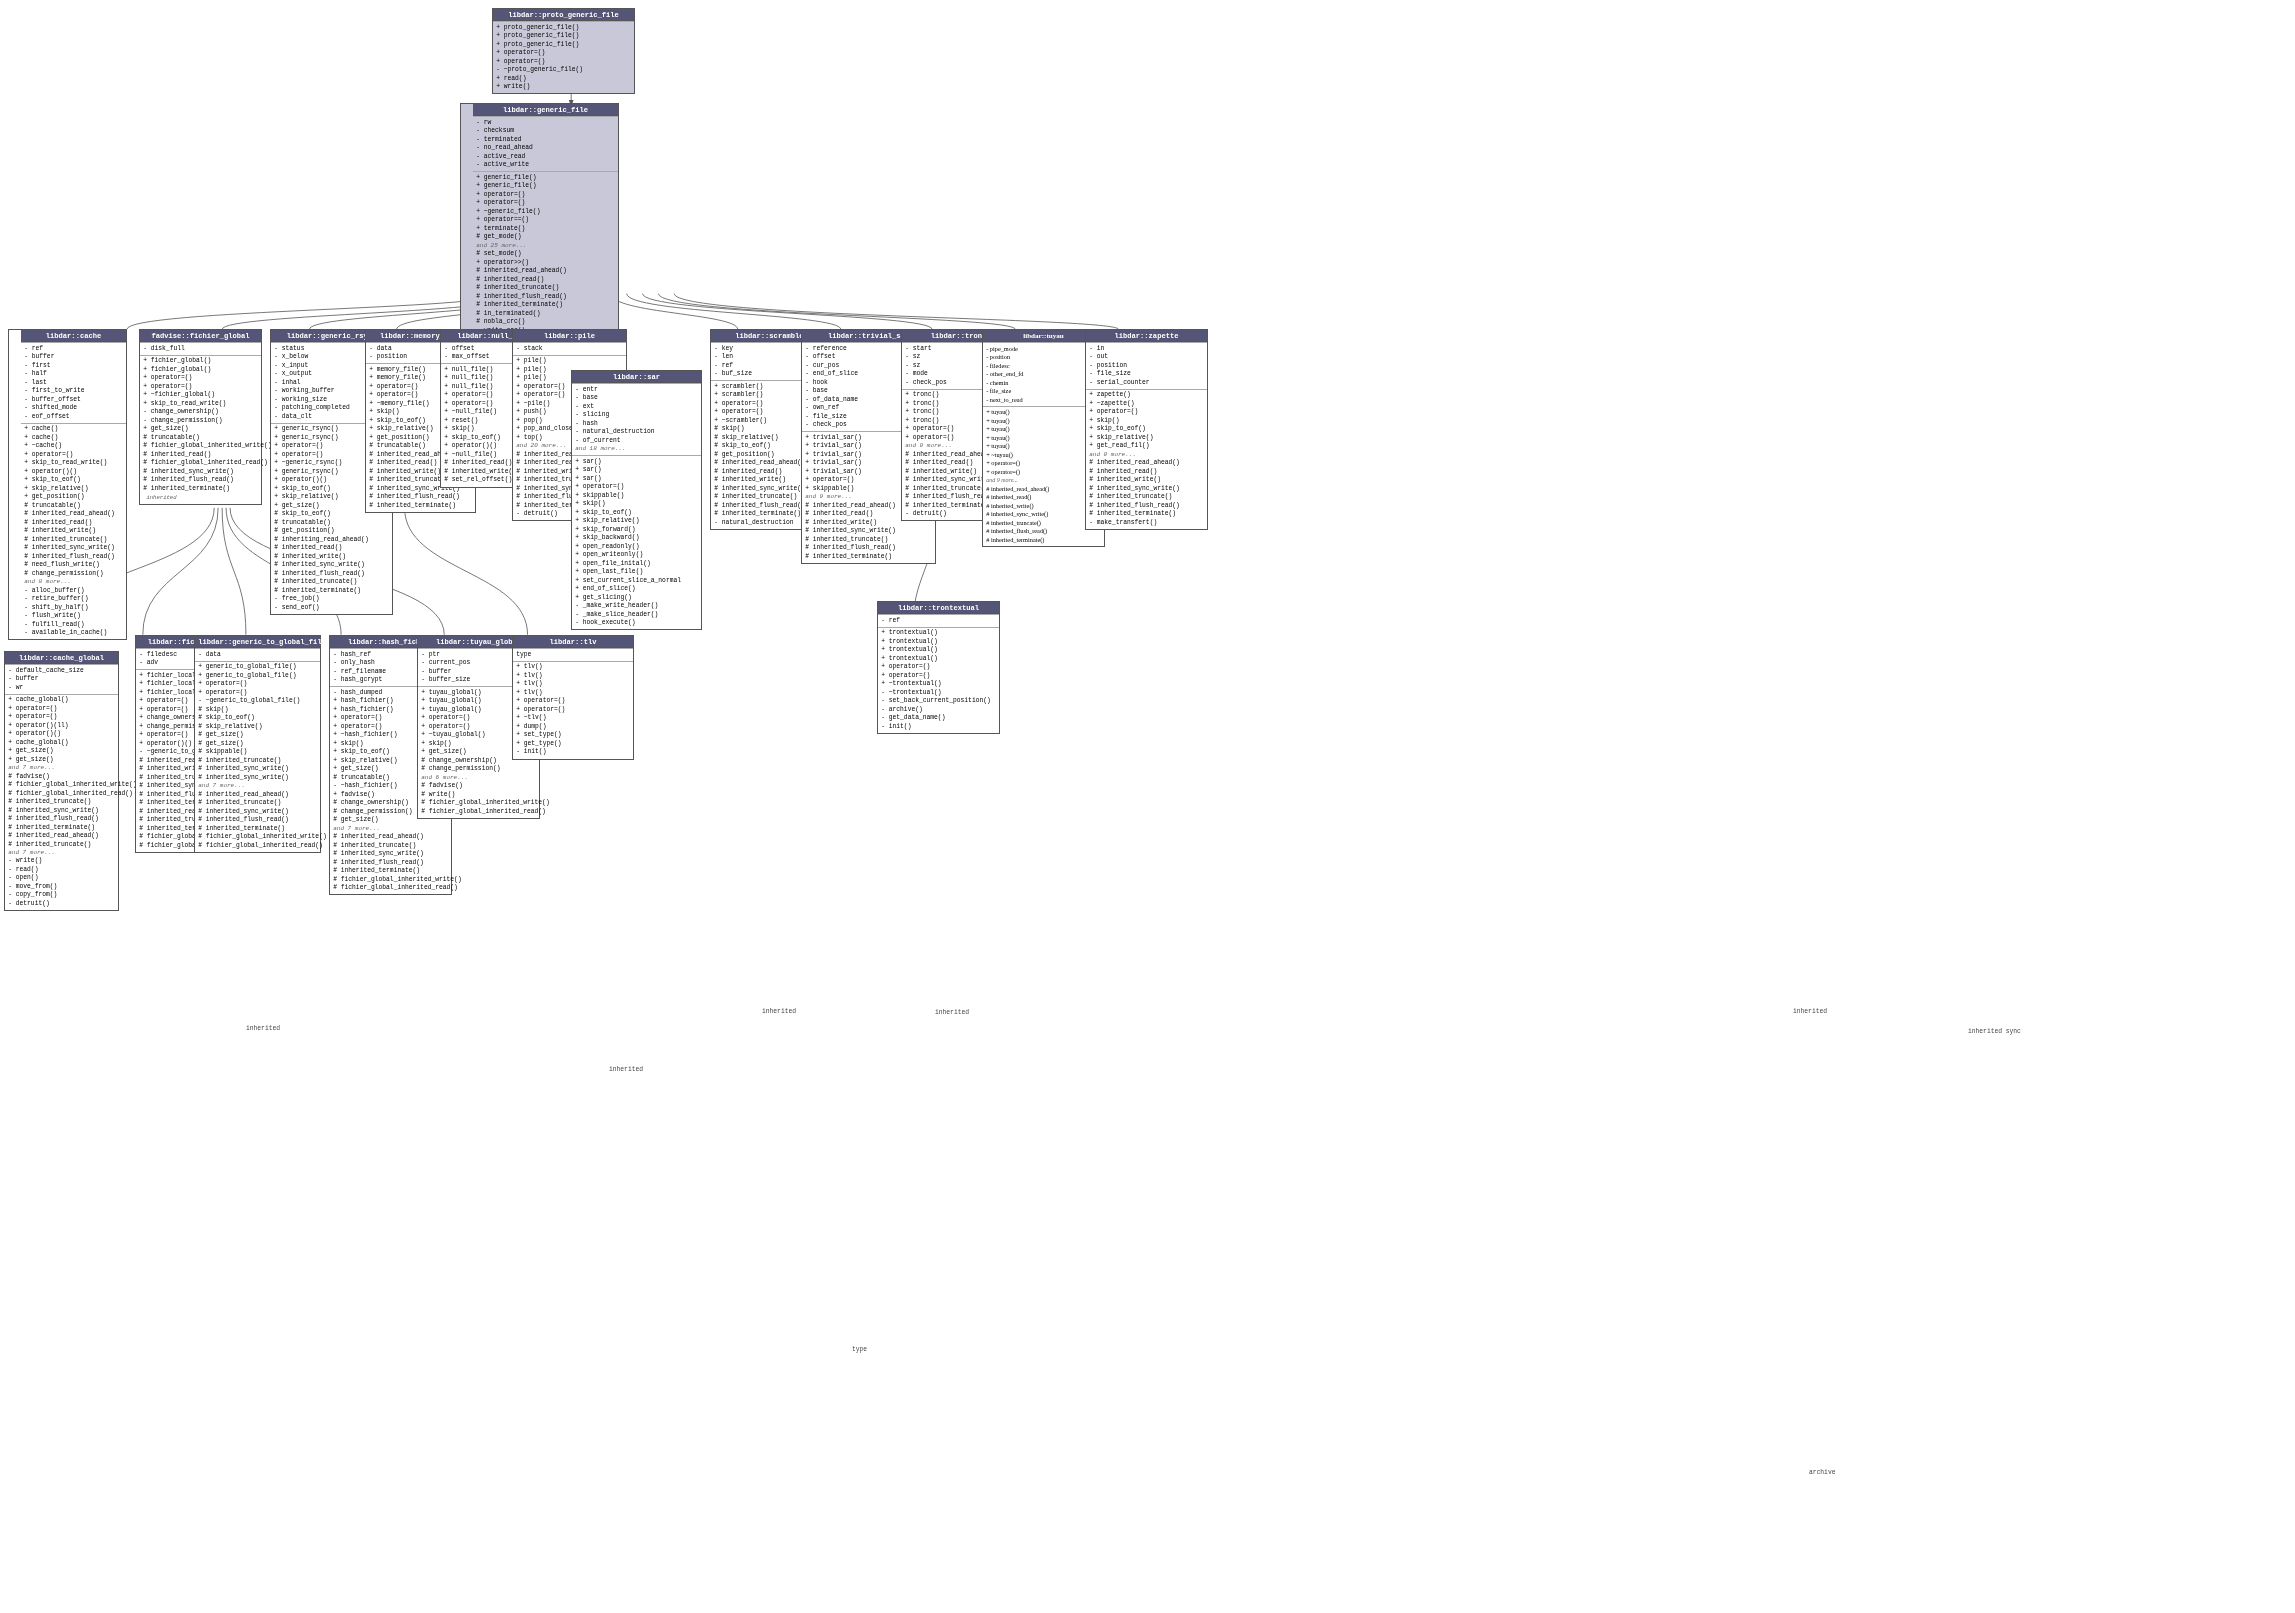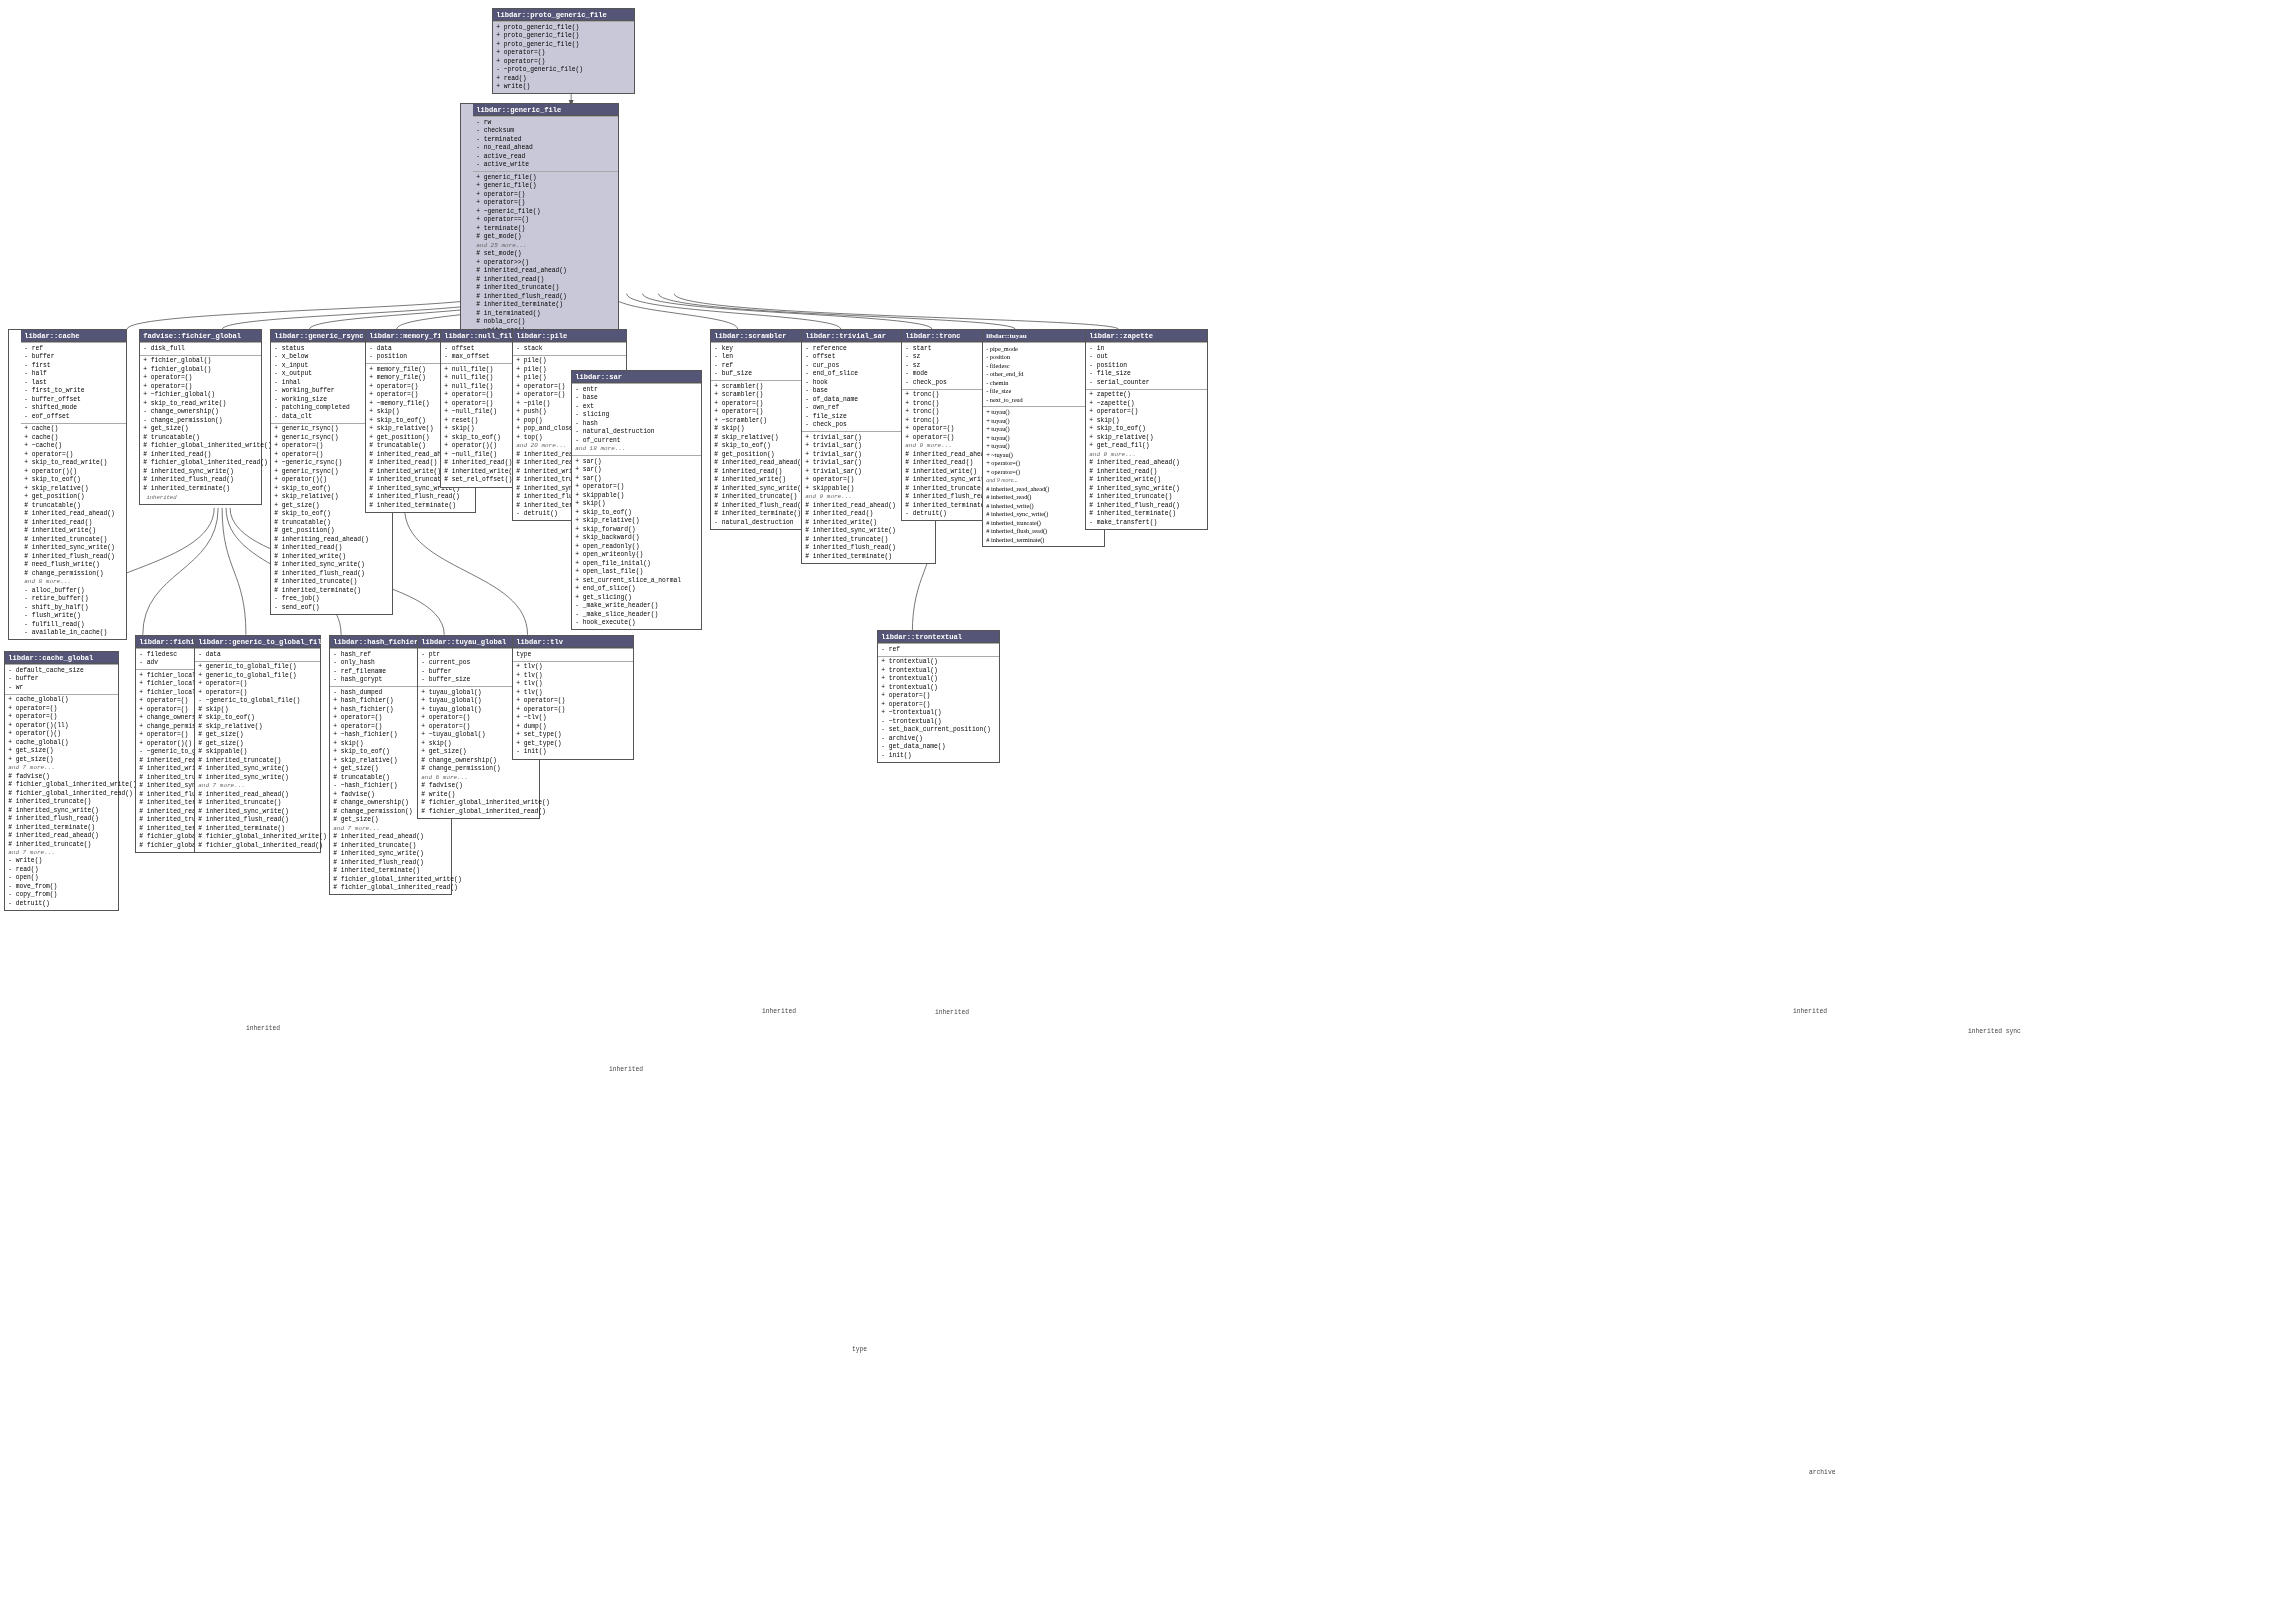--- a/index.html
+++ b/index.html
@@ -23,21 +23,21 @@
       background: #fff;
       min-width: 95px;
     }
     .uml-class.highlighted {
       background: #c8c8d8;
     }
     .uml-class-header {
       background: #555577;
       color: #fff;
       font-weight: bold;
-      text-align: left;
+      text-align: center;
       padding: 1.6px 3.2px;
       font-size: 7.1px;
       border-bottom: 0.8px solid #555;
     }
     .uml-class-section {
       padding: 1.6px 3.2px;
       border-top: 0.8px solid #aaa;
       font-size: 6.3px;
       line-height: 1.35;
     }
@@ -703,21 +703,21 @@
       <div class="field">+ operator=()</div>
       <div class="field">+ operator=()</div>
       <div class="field">+ ~tlv()</div>
       <div class="field">+ dump()</div>
       <div class="field">+ set_type()</div>
       <div class="field">+ get_type()</div>
       <div class="field">- init()</div>
     </div>
   </div>
 
-  <div class="uml-class" style="left:877px; top:630px; width:123px;">
+  <div class="uml-class" style="left:877px; top:601px; width:123px;">
     <div class="uml-class-header">libdar::trontextual</div>
     <div class="uml-class-section">
       <div class="field">- ref</div>
     </div>
     <div class="uml-class-section">
       <div class="field">+ trontextual()</div>
       <div class="field">+ trontextual()</div>
       <div class="field">+ trontextual()</div>
       <div class="field">+ trontextual()</div>
       <div class="field">+ operator=()</div>

